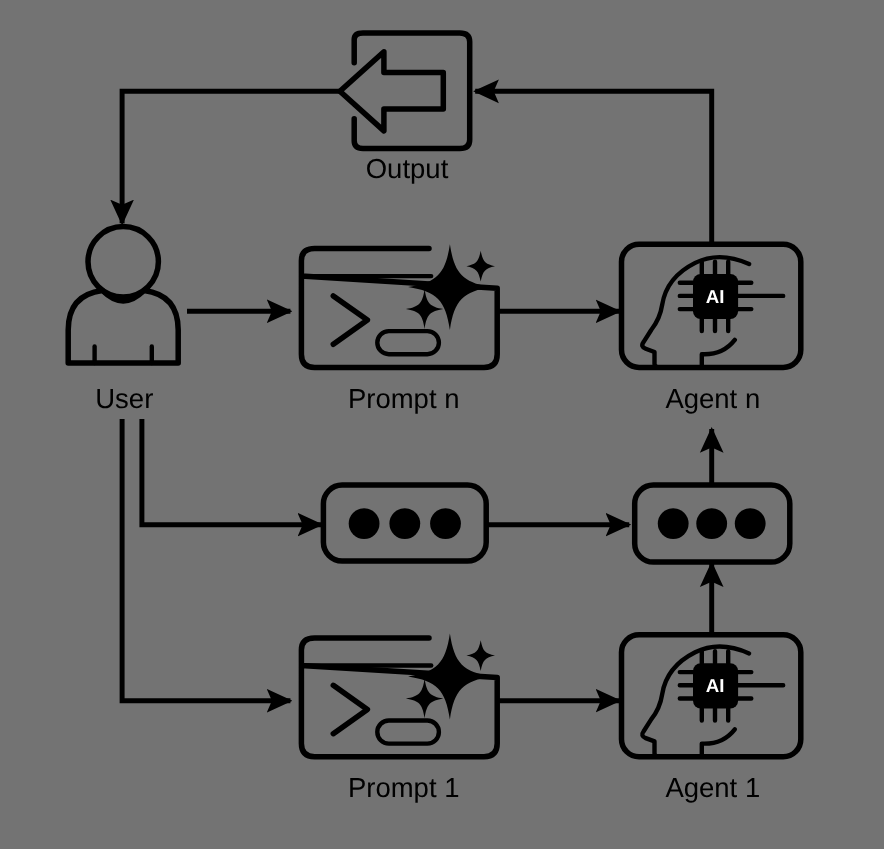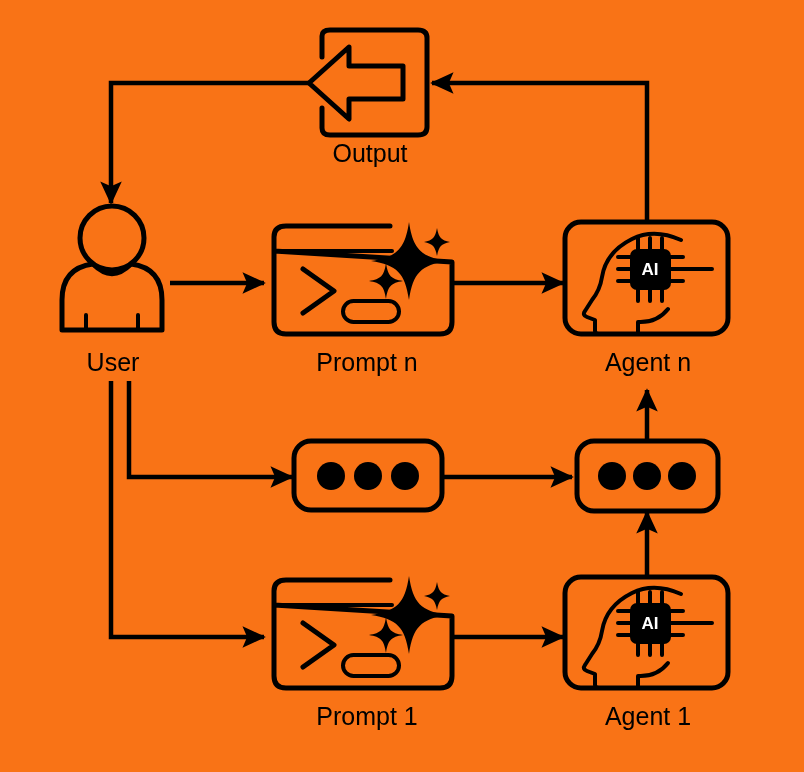--- a/index.html
+++ b/index.html
@@ -10,21 +10,21 @@
   body {
     font-family: "Liberation Sans", sans-serif;
     width: 804px;
     height: 772px;
     overflow: hidden;
   }
   #diagram-root {
     position: relative;
     width: 804px;
     height: 772px;
-    background: #f97316;
+    background: #737373;
   }
   svg#flow-svg {
     display: block;
     width: 804px;
     height: 772px;
   }
   .node-label {
     font-family: "Liberation Sans", sans-serif;
     font-size: 25px;
     fill: #000000;

